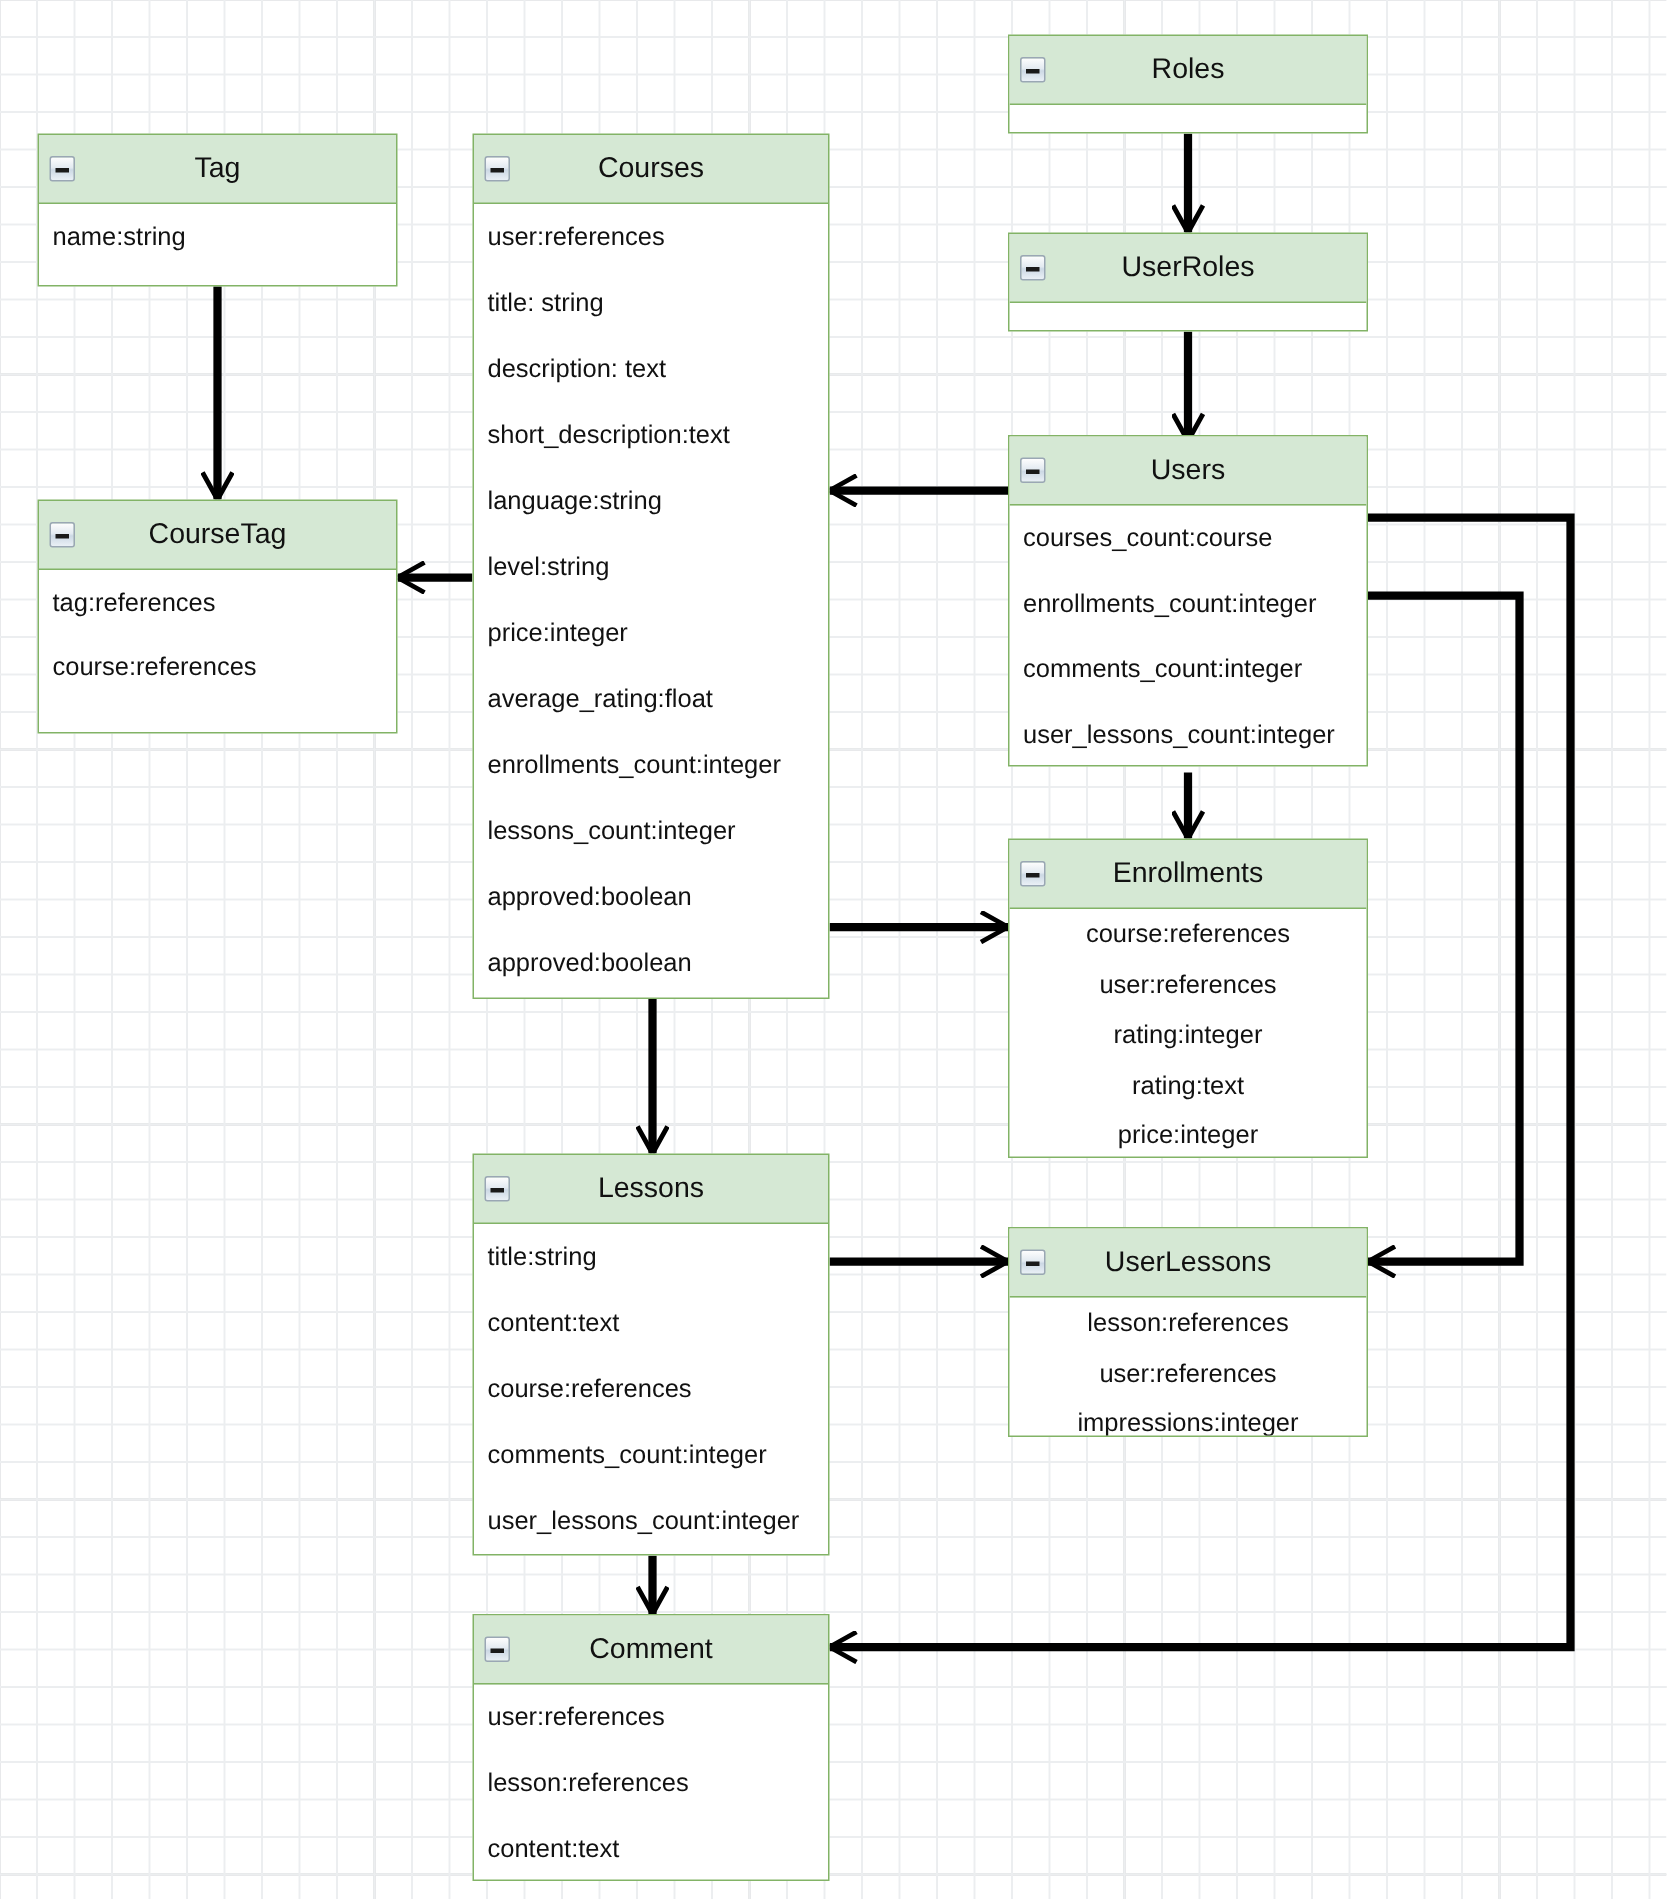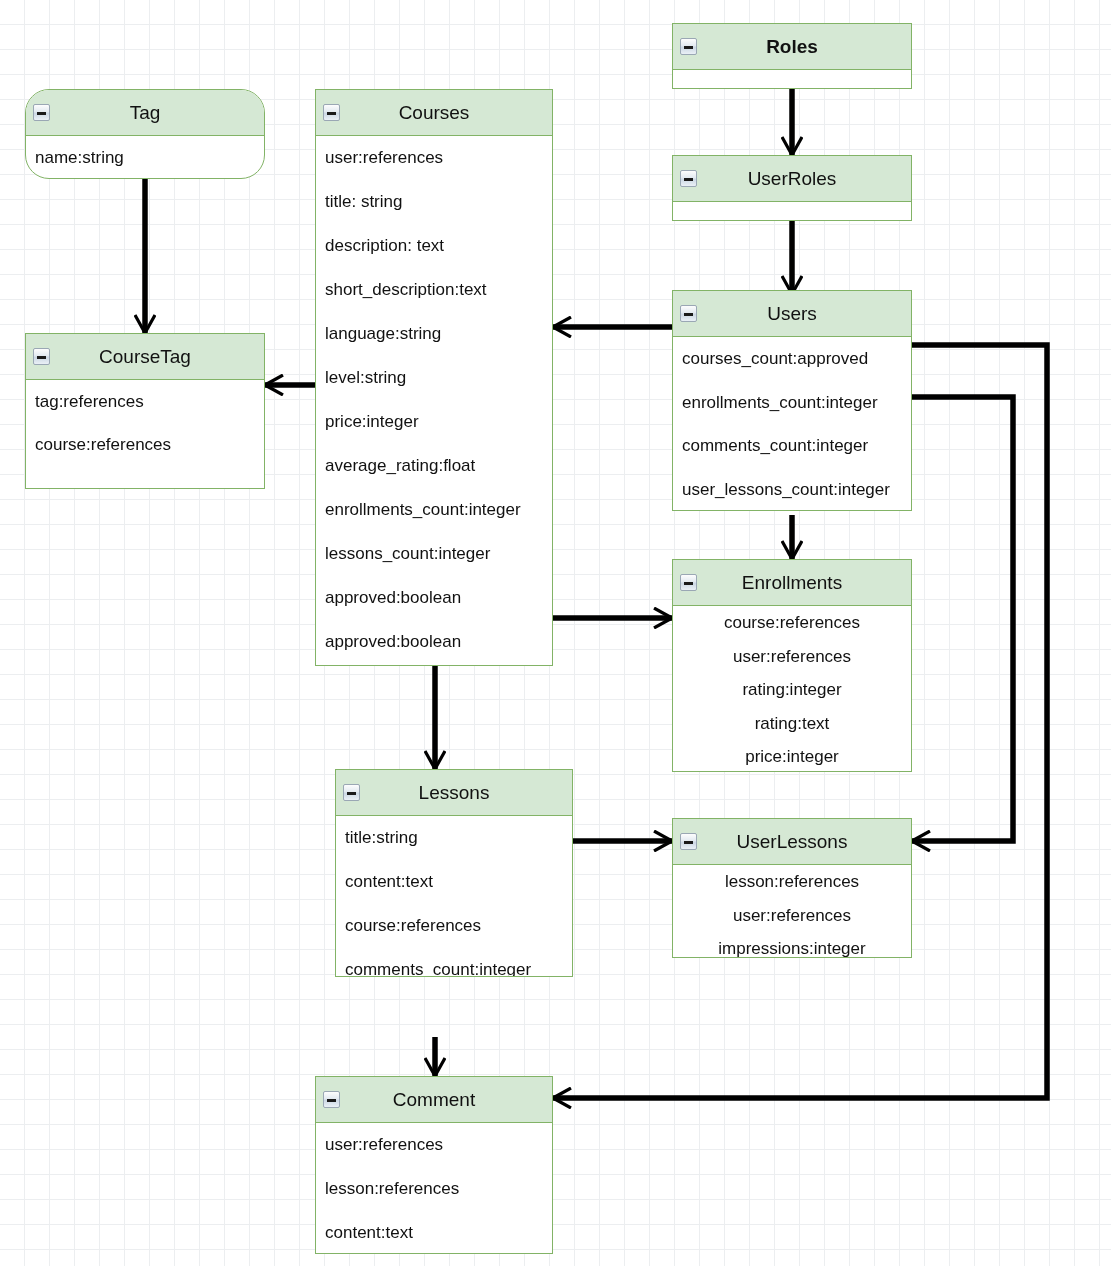--- a/index.html
+++ b/index.html
@@ -76,42 +76,42 @@
   }
   
   .align-left .attr {
     text-align: left;
     padding-left: 9px;
   }
   .align-center .attr {
     text-align: center;
   }
   
-  #ent-tag       { left: 25px;  top: 89px;   width: 240px; height: 90px; border-radius: 24px; }
+  #ent-tag       { left: 25px;  top: 89px;   width: 240px; height: 102px; }
   #ent-tag .attr { height: 44px; line-height: 44px; }
 
   #ent-coursetag       { left: 25px;  top: 333px;  width: 240px; height: 156px; }
   #ent-coursetag .attr { height: 43px; line-height: 43px; }
 
   #ent-courses       { left: 315px; top: 89px;   width: 238px; height: 577px; }
   #ent-courses .attr { height: 44px; line-height: 44px; }
 
-  #ent-roles       { left: 672px; top: 23px;   width: 240px; height: 66px; font-weight: bold; }
+  #ent-roles       { left: 672px; top: 23px;   width: 240px; height: 66px; }
   #ent-roles .entity-body { height: 19px; }
 
   #ent-userroles       { left: 672px; top: 155px;  width: 240px; height: 66px; }
   #ent-userroles .entity-body { height: 19px; }
 
   #ent-users       { left: 672px; top: 290px;  width: 240px; height: 221px; }
   #ent-users .attr { height: 43.5px; line-height: 43.5px; }
 
   #ent-enrollments       { left: 672px; top: 559px;  width: 240px; height: 213px; }
   #ent-enrollments .attr { height: 33.5px; line-height: 33.5px; }
 
-  #ent-lessons       { left: 315px; top: 769px;  width: 238px; height: 208px; margin-left: 20px; }
+  #ent-lessons       { left: 315px; top: 769px;  width: 238px; height: 268px; }
   #ent-lessons .attr { height: 44px; line-height: 44px; }
 
   #ent-userlessons       { left: 672px; top: 818px;  width: 240px; height: 140px; }
   #ent-userlessons .attr { height: 33.5px; line-height: 33.5px; }
 
   #ent-comment       { left: 315px; top: 1076px; width: 238px; height: 178px; }
   #ent-comment .attr { height: 44px; line-height: 44px; }
 </style>
 </head>
 <body>
@@ -214,21 +214,21 @@
     </div>
     <div class="entity-body"></div>
   </div>
 
   <div class="entity align-left" id="ent-users">
     <div class="entity-header">
       <span class="collapse-icon"></span>
       <span>Users</span>
     </div>
     <div class="entity-body">
-      <div class="attr">courses_count:approved</div>
+      <div class="attr">courses_count:course</div>
       <div class="attr">enrollments_count:integer</div>
       <div class="attr">comments_count:integer</div>
       <div class="attr">user_lessons_count:integer</div>
     </div>
   </div>
 
   <div class="entity align-center" id="ent-enrollments">
     <div class="entity-header">
       <span class="collapse-icon"></span>
       <span>Enrollments</span>

